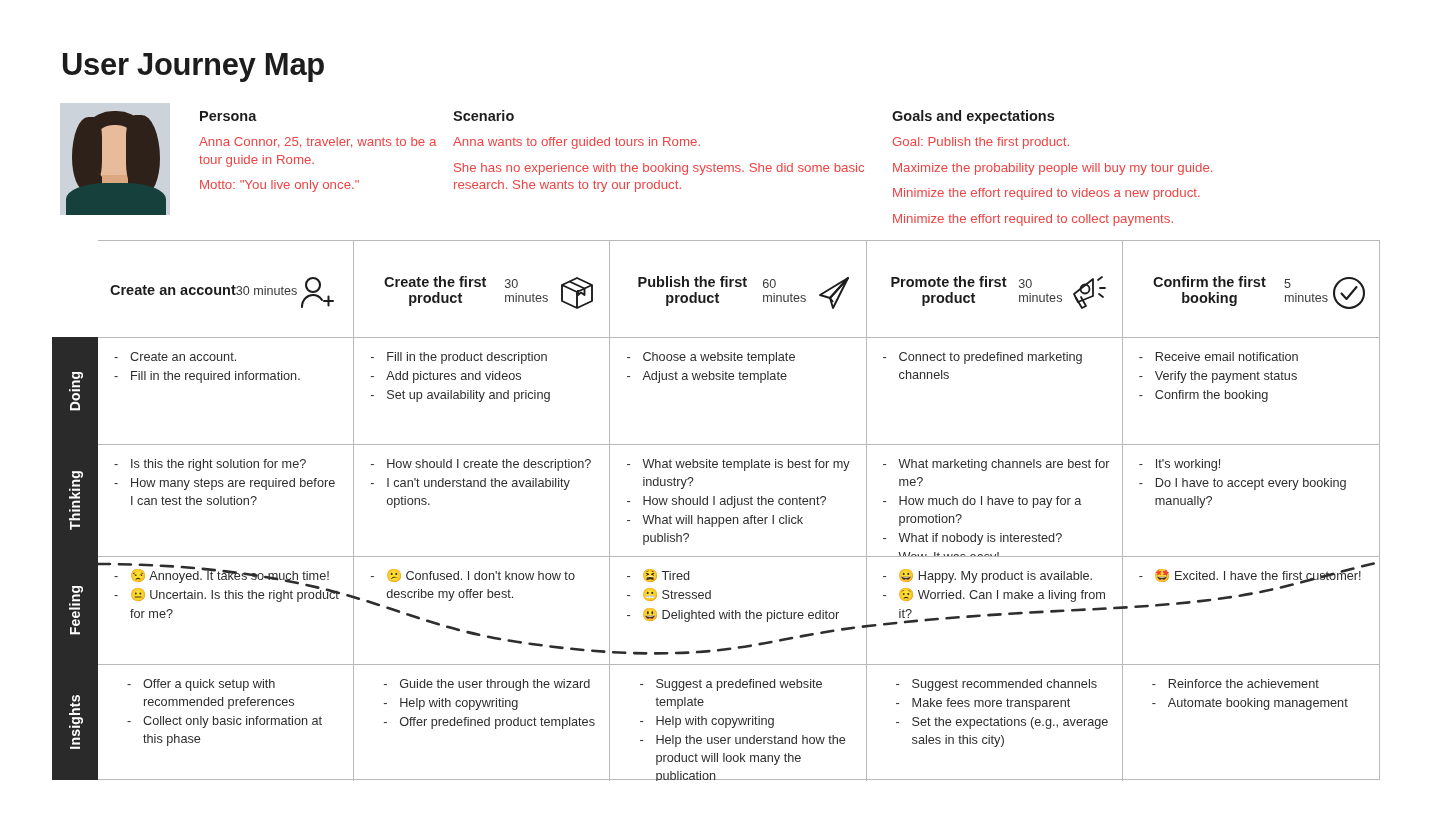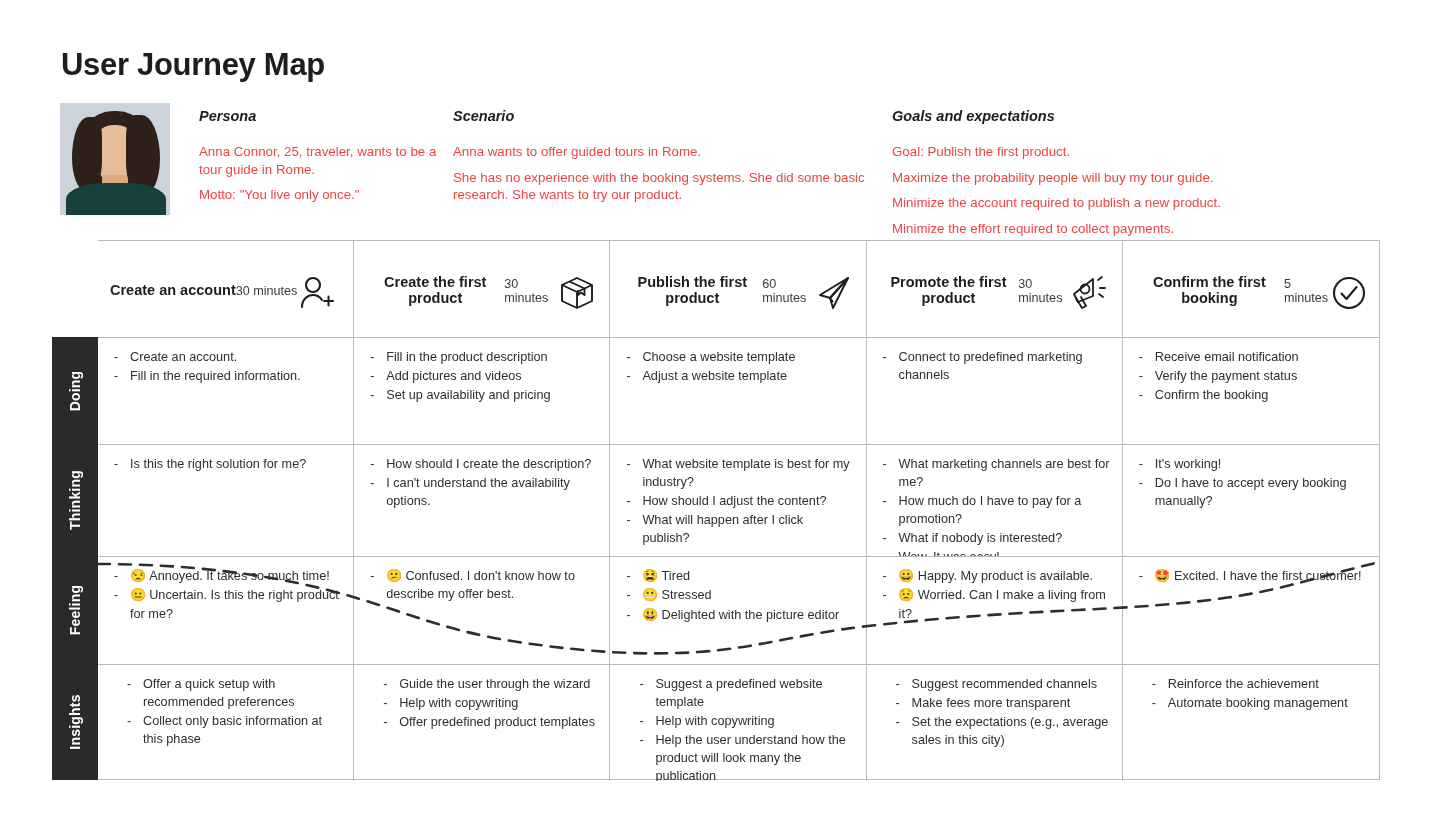--- a/index.html
+++ b/index.html
@@ -47,22 +47,21 @@
     background: #15403c; border-radius: 40% 40% 0 0;
   }
   .photo-neck {
     position: absolute; left: 42px; top: 72px; width: 26px; height: 20px;
     background: #dba87f;
   }
 
   .hdr-col { position: absolute; }
   .hdr-title {
     font-size: 14.5px; font-weight: bold; color: #1d1d1d;
-    margin-bottom: 19px;
-    font-style: italic;
+    margin-bottom: 9px;
   }
   .hdr-line {
     font-size: 13.3px; color: #ef4444; line-height: 1.32;
     margin-bottom: 8px;
   }
   .hdr-line:last-child { margin-bottom: 0; }
 
   #persona-col { left: 199px; top: 108px; width: 240px; }
   #scenario-col { left: 453px; top: 108px; width: 420px; }
   #goals-col   { left: 892px; top: 108px; width: 500px; }
@@ -166,21 +165,21 @@
   <div class="hdr-col" id="scenario-col">
     <div class="hdr-title">Scenario</div>
     <div class="hdr-line">Anna wants to offer guided tours in Rome.</div>
     <div class="hdr-line">She has no experience with the booking systems. She did some basic research. She wants to try our product.</div>
   </div>
 
   <div class="hdr-col" id="goals-col">
     <div class="hdr-title">Goals and expectations</div>
     <div class="hdr-line">Goal: Publish the first product.</div>
     <div class="hdr-line">Maximize the probability people will buy my tour guide.</div>
-    <div class="hdr-line">Minimize the account required to publish a new product.</div>
+    <div class="hdr-line">Minimize the effort required to videos a new product.</div>
     <div class="hdr-line">Minimize the effort required to collect payments.</div>
   </div>
 
   <div class="table">
 
     <div class="rail">
       <div class="rail-cell" style="top:0px;height:107px;">
         <span class="rail-label">Doing</span>
       </div>
       <div class="rail-cell" style="top:107px;height:112px;">
@@ -285,20 +284,21 @@
           <ul class="bullets">
             <li>Receive email notification</li>
             <li>Verify the payment status</li>
             <li>Confirm the booking</li>
           </ul>
         </div>
 
       <div class="cell">
           <ul class="bullets">
             <li>Is this the right solution for me?</li>
+            <li>How many steps are required before I can test the solution?</li>
           </ul>
         </div>
       <div class="cell">
           <ul class="bullets">
             <li>How should I create the description?</li>
             <li>I can't understand the availability options.</li>
           </ul>
         </div>
       <div class="cell">
           <ul class="bullets">

